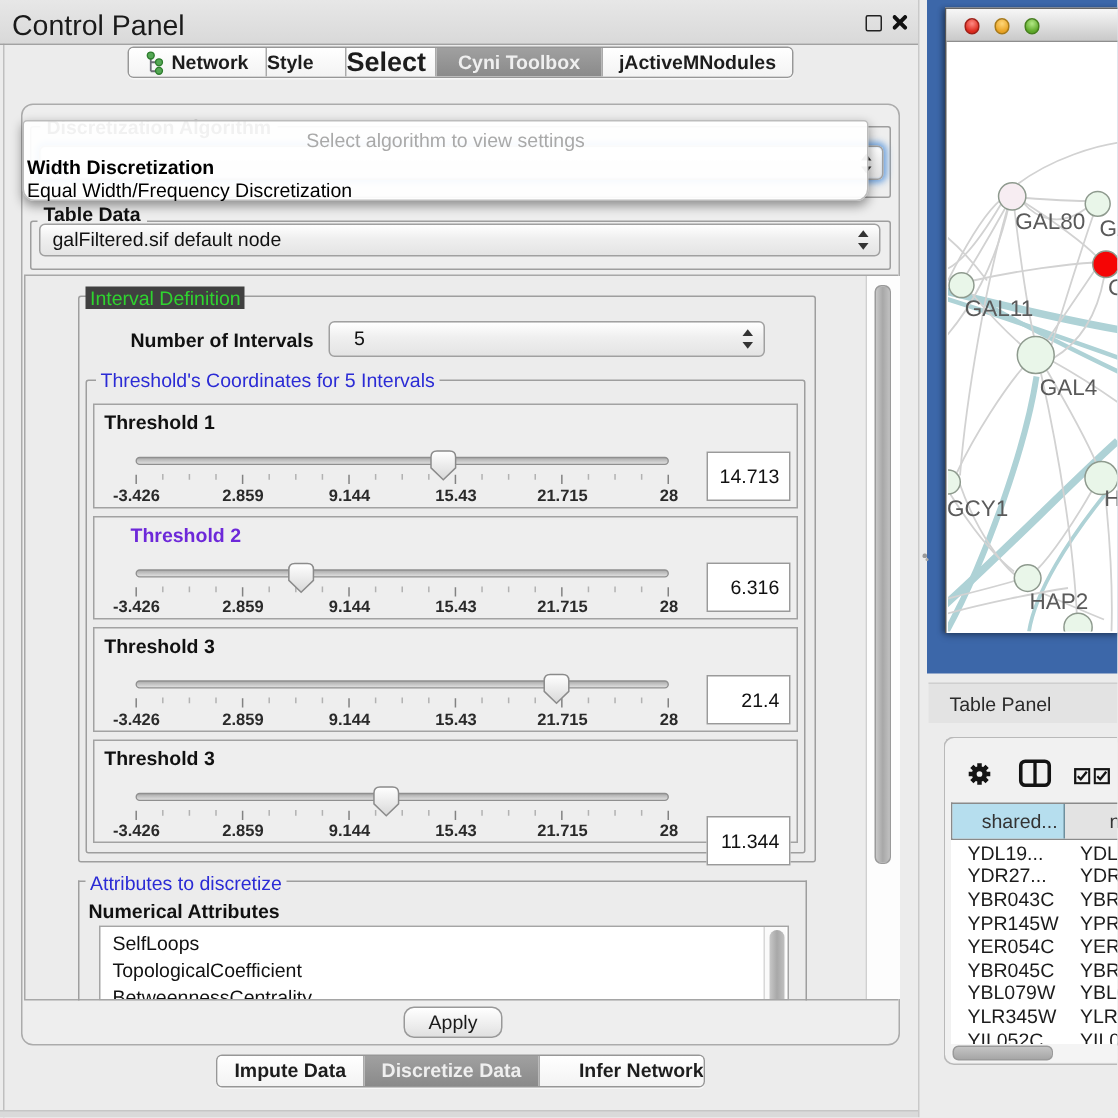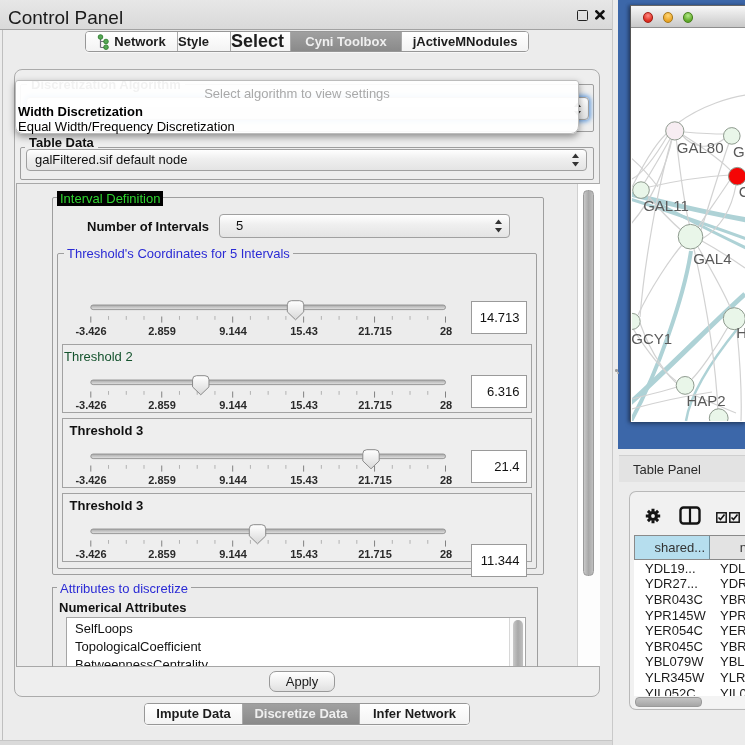--- a/index.html
+++ b/index.html
@@ -59,48 +59,51 @@
 <svg width="9" height="14">
           <path d="M4.5,0.5 L8,5 L1,5 Z" fill="#333"></path>
           <path d="M4.5,13.5 L8,9 L1,9 Z" fill="#333"></path>
         </svg>
 </div>
     </div>
 <div class="abs" style="left:16px;top:183px;width:583px;height:484px;border:1px solid #a8a8a8;background:#ececec;box-sizing:border-box"></div>
 <div class="abs" style="left:577px;top:184px;width:22px;height:482px;background:#fdfdfd;border-left:1px solid #d0d0d0"></div>
 <div class="abs" style="left:583px;top:190px;width:9px;height:384px;border-radius:4.5px;background:linear-gradient(90deg,#c8c8c8,#a8a8a8 50%,#c0c0c0);border:0.5px solid #9a9a9a"></div>
 <div class="abs" style="left:52px;top:197px;width:490px;height:376px;border:1px solid #9e9e9e;border-radius:2px"></div>
-<div class="abs" style="left:57px;top:191px;font-size:13px;color:#2fd32f;background:#000000;padding:0 3px">Interval Definition</div>
+<div class="abs" style="left:57px;top:191px;font-size:13px;color:#2fd32f;background:#404040;padding:0 3px">Interval Definition</div>
 <div class="abs" style="left:87px;top:219px;font-size:13px;font-weight:bold;color:#111">Number of Intervals</div>
 <div style="position:absolute;left:219px;top:214px;width:289px;height:22px;border:1px solid #a0a0a0;border-radius:4px;background:linear-gradient(#ffffff,#efefef 45%,#e4e4e4);">
 <div style="position:absolute;left:16px;top:0;height:22px;line-height:22px;font-size:13px;color:#111;white-space:nowrap">5</div>
 <div style="position:absolute;right:6px;top:50%;transform:translateY(-50%);width:9px;height:14px">
 <svg width="9" height="14">
           <path d="M4.5,0.5 L8,5 L1,5 Z" fill="#333"></path>
           <path d="M4.5,13.5 L8,9 L1,9 Z" fill="#333"></path>
         </svg>
 </div>
     </div>
 <div class="abs" style="left:57px;top:253px;width:478px;height:314px;border:1px solid #9e9e9e;border-radius:2px"></div>
 <div class="abs" style="left:64px;top:246px;font-size:13px;color:#2b2bd5;background:#ececec;padding:0 3px">Threshold's Coordinates for 5 Intervals</div>
+<div style="position:absolute;left:62px;top:269px;width:468px;height:67.5px;border:1px solid #a2a2a2;background:#eeeeee">
+      <div style="position:absolute;left:6.5px;top:4px;font-size:13px;font-weight:bold;color:#111">Threshold 1</div>
+    </div>
     <svg width="470" height="69.5" style="position:absolute;left:62px;top:269px">
       <rect x="28.8" y="36.0" width="354.7" height="4.6" rx="2.3" fill="url(#gg)" stroke="#8f8f8f" stroke-width="0.9"></rect>
       <path d="M46.53,47 V50.8 M64.27,47 V50.8 M82.00,47 V50.8 M117.47,47 V50.8 M135.21,47 V50.8 M152.95,47 V50.8 M188.41,47 V50.8 M206.15,47 V50.8 M223.88,47 V50.8 M259.35,47 V50.8 M277.09,47 V50.8 M294.82,47 V50.8 M330.30,47 V50.8 M348.03,47 V50.8 M365.77,47 V50.8" stroke="#b2b2b2" stroke-width="1" fill="none"></path>
       <path d="M28.80,47.5 V53.6 M99.74,47.5 V53.6 M170.68,47.5 V53.6 M241.62,47.5 V53.6 M312.56,47.5 V53.6 M383.50,47.5 V53.6" stroke="#828282" stroke-width="1" fill="none"></path>
       <path d="M225.33185578820087,35.699999999999996 q0,-4 4,-4 h8.4 q4,0 4,4 v7.2 l-8.2,7.9 l-8.2,-7.9 z" fill="url(#tg)" stroke="#8b8b8b" stroke-width="1"></path>
     </svg>
     <div style="position:absolute;left:61px;top:324.5px;width:60px;text-align:center;font-size:11px;font-weight:bold;color:#2a2a2a">-3.426</div>
     <div style="position:absolute;left:132px;top:324.5px;width:60px;text-align:center;font-size:11px;font-weight:bold;color:#2a2a2a">2.859</div>
     <div style="position:absolute;left:203px;top:324.5px;width:60px;text-align:center;font-size:11px;font-weight:bold;color:#2a2a2a">9.144</div>
     <div style="position:absolute;left:274px;top:324.5px;width:60px;text-align:center;font-size:11px;font-weight:bold;color:#2a2a2a">15.43</div>
     <div style="position:absolute;left:345px;top:324.5px;width:60px;text-align:center;font-size:11px;font-weight:bold;color:#2a2a2a">21.715</div>
     <div style="position:absolute;left:416px;top:324.5px;width:60px;text-align:center;font-size:11px;font-weight:bold;color:#2a2a2a">28</div>
     <div style="position:absolute;left:470.5px;top:300.5px;width:54px;height:31px;border:1px solid #9a9a9a;background:#fff;font-size:13px;color:#111;text-align:right;line-height:31px;padding-right:0"><span style="padding-right:6px">14.713</span></div>
 <div style="position:absolute;left:62px;top:343.5px;width:468px;height:67.5px;border:1px solid #a2a2a2;background:#eeeeee">
-      <div style="position:absolute;left:1px;top:4px;font-size:13px;font-weight:normal;color:#14532d">Threshold 2</div>
+      <div style="position:absolute;left:24px;top:4px;font-size:13px;font-weight:bold;color:#6d28d9">Threshold 2</div>
     </div>
     <svg width="470" height="69.5" style="position:absolute;left:62px;top:343.5px">
       <rect x="28.8" y="36.0" width="354.7" height="4.6" rx="2.3" fill="url(#gg)" stroke="#8f8f8f" stroke-width="0.9"></rect>
       <path d="M46.53,47 V50.8 M64.27,47 V50.8 M82.00,47 V50.8 M117.47,47 V50.8 M135.21,47 V50.8 M152.95,47 V50.8 M188.41,47 V50.8 M206.15,47 V50.8 M223.88,47 V50.8 M259.35,47 V50.8 M277.09,47 V50.8 M294.82,47 V50.8 M330.30,47 V50.8 M348.03,47 V50.8 M365.77,47 V50.8" stroke="#b2b2b2" stroke-width="1" fill="none"></path>
       <path d="M28.80,47.5 V53.6 M99.74,47.5 V53.6 M170.68,47.5 V53.6 M241.62,47.5 V53.6 M312.56,47.5 V53.6 M383.50,47.5 V53.6" stroke="#828282" stroke-width="1" fill="none"></path>
       <path d="M130.5563227900465,35.699999999999996 q0,-4 4,-4 h8.4 q4,0 4,4 v7.2 l-8.2,7.9 l-8.2,-7.9 z" fill="url(#tg)" stroke="#8b8b8b" stroke-width="1"></path>
     </svg>
     <div style="position:absolute;left:61px;top:399.0px;width:60px;text-align:center;font-size:11px;font-weight:bold;color:#2a2a2a">-3.426</div>
     <div style="position:absolute;left:132px;top:399.0px;width:60px;text-align:center;font-size:11px;font-weight:bold;color:#2a2a2a">2.859</div>
     <div style="position:absolute;left:203px;top:399.0px;width:60px;text-align:center;font-size:11px;font-weight:bold;color:#2a2a2a">9.144</div>
@@ -145,21 +148,21 @@
 <div class="abs" style="left:59px;top:600px;font-size:13px;font-weight:bold;color:#111">Numerical Attributes</div>
 <div class="abs" style="left:66px;top:617px;width:460px;height:50px;background:#fff;border:1px solid #a5a5a5;overflow:hidden;box-sizing:border-box">
 <div style="position:absolute;left:8px;top:2px;font-size:13px;color:#111;line-height:18px">SelfLoops<br>TopologicalCoefficient<br>BetweennessCentrality</div>
 <div style="position:absolute;right:1px;top:0;width:14px;height:48px;background:#fafafa;border-left:1px solid #d8d8d8"></div>
 <div style="position:absolute;right:2.5px;top:2px;width:10px;height:60px;border-radius:5px;background:linear-gradient(90deg,#c8c8c8,#a8a8a8 50%,#c0c0c0)"></div>
 </div>
 <div class="abs" style="left:269px;top:671px;width:64px;height:19px;border:1px solid #999;border-radius:7px;background:linear-gradient(#ffffff,#eaeaea 70%,#e0e0e0);font-size:13px;color:#1a1a1a;text-align:center;line-height:19px">Apply</div>
 <div style="position:absolute;left:144px;top:703px;width:324px;height:20px;border:1px solid #979797;border-radius:4px;overflow:hidden;background:#fff;box-shadow:0 1px 0 rgba(255,255,255,0.6)">
       <div style="position:absolute;left:0px;top:0;width:97px;height:20px;background:linear-gradient(#ffffff,#f3f3f3);color:#1d1d1d;font-size:13px;font-weight:600;text-align:center;line-height:20px;box-sizing:border-box;white-space:nowrap">Impute Data</div>
       <div style="position:absolute;left:97px;top:0;width:117px;height:20px;border-left:1px solid #aaa;background:linear-gradient(#a0a0a0,#8a8a8a);color:#efefef;font-size:13px;font-weight:600;text-align:center;line-height:20px;box-sizing:border-box;white-space:nowrap">Discretize Data</div>
-      <div style="position:absolute;left:214px;top:0;width:110px;height:20px;border-left:1px solid #aaa;background:linear-gradient(#ffffff,#f3f3f3);color:#1d1d1d;font-size:13px;font-weight:600;text-align:center;line-height:20px;box-sizing:border-box;white-space:nowrap">Infer Network</div>
+      <div style="position:absolute;left:214px;top:0;width:110px;height:20px;border-left:1px solid #aaa;background:linear-gradient(#ffffff,#f3f3f3);color:#1d1d1d;font-size:13px;font-weight:600;text-align:right;line-height:20px;box-sizing:border-box;white-space:nowrap">Infer Network</div>
     </div>
 </div>
 <div class="abs" style="left:15px;top:80px;width:562px;height:52px;background:rgba(255,255,255,0.94);border:1px solid #bcbcbc;border-radius:3px 3px 8px 8px;box-shadow:0 3px 7px rgba(0,0,0,0.4);z-index:50">
 <div style="position:absolute;left:0;top:5px;width:562px;text-align:center;font-size:13px;color:#a9a9a9">Select algorithm to view settings</div>
 <div style="position:absolute;left:2px;top:23px;font-size:13px;font-weight:bold;color:#000">Width Discretization</div>
 <div style="position:absolute;left:2px;top:38px;font-size:13px;color:#000">Equal Width/Frequency Discretization</div>
 </div>
 <div class="abs" style="left:618px;top:0;width:127px;height:449px;background:#3c67a9"></div>
 <div class="abs" style="left:615px;top:369px;width:2.5px;height:2.5px;border-radius:50%;background:#9a9a9a"></div>
 <div class="abs" style="left:616.5px;top:371.5px;width:2px;height:2px;border-radius:50%;background:#ababab"></div>

